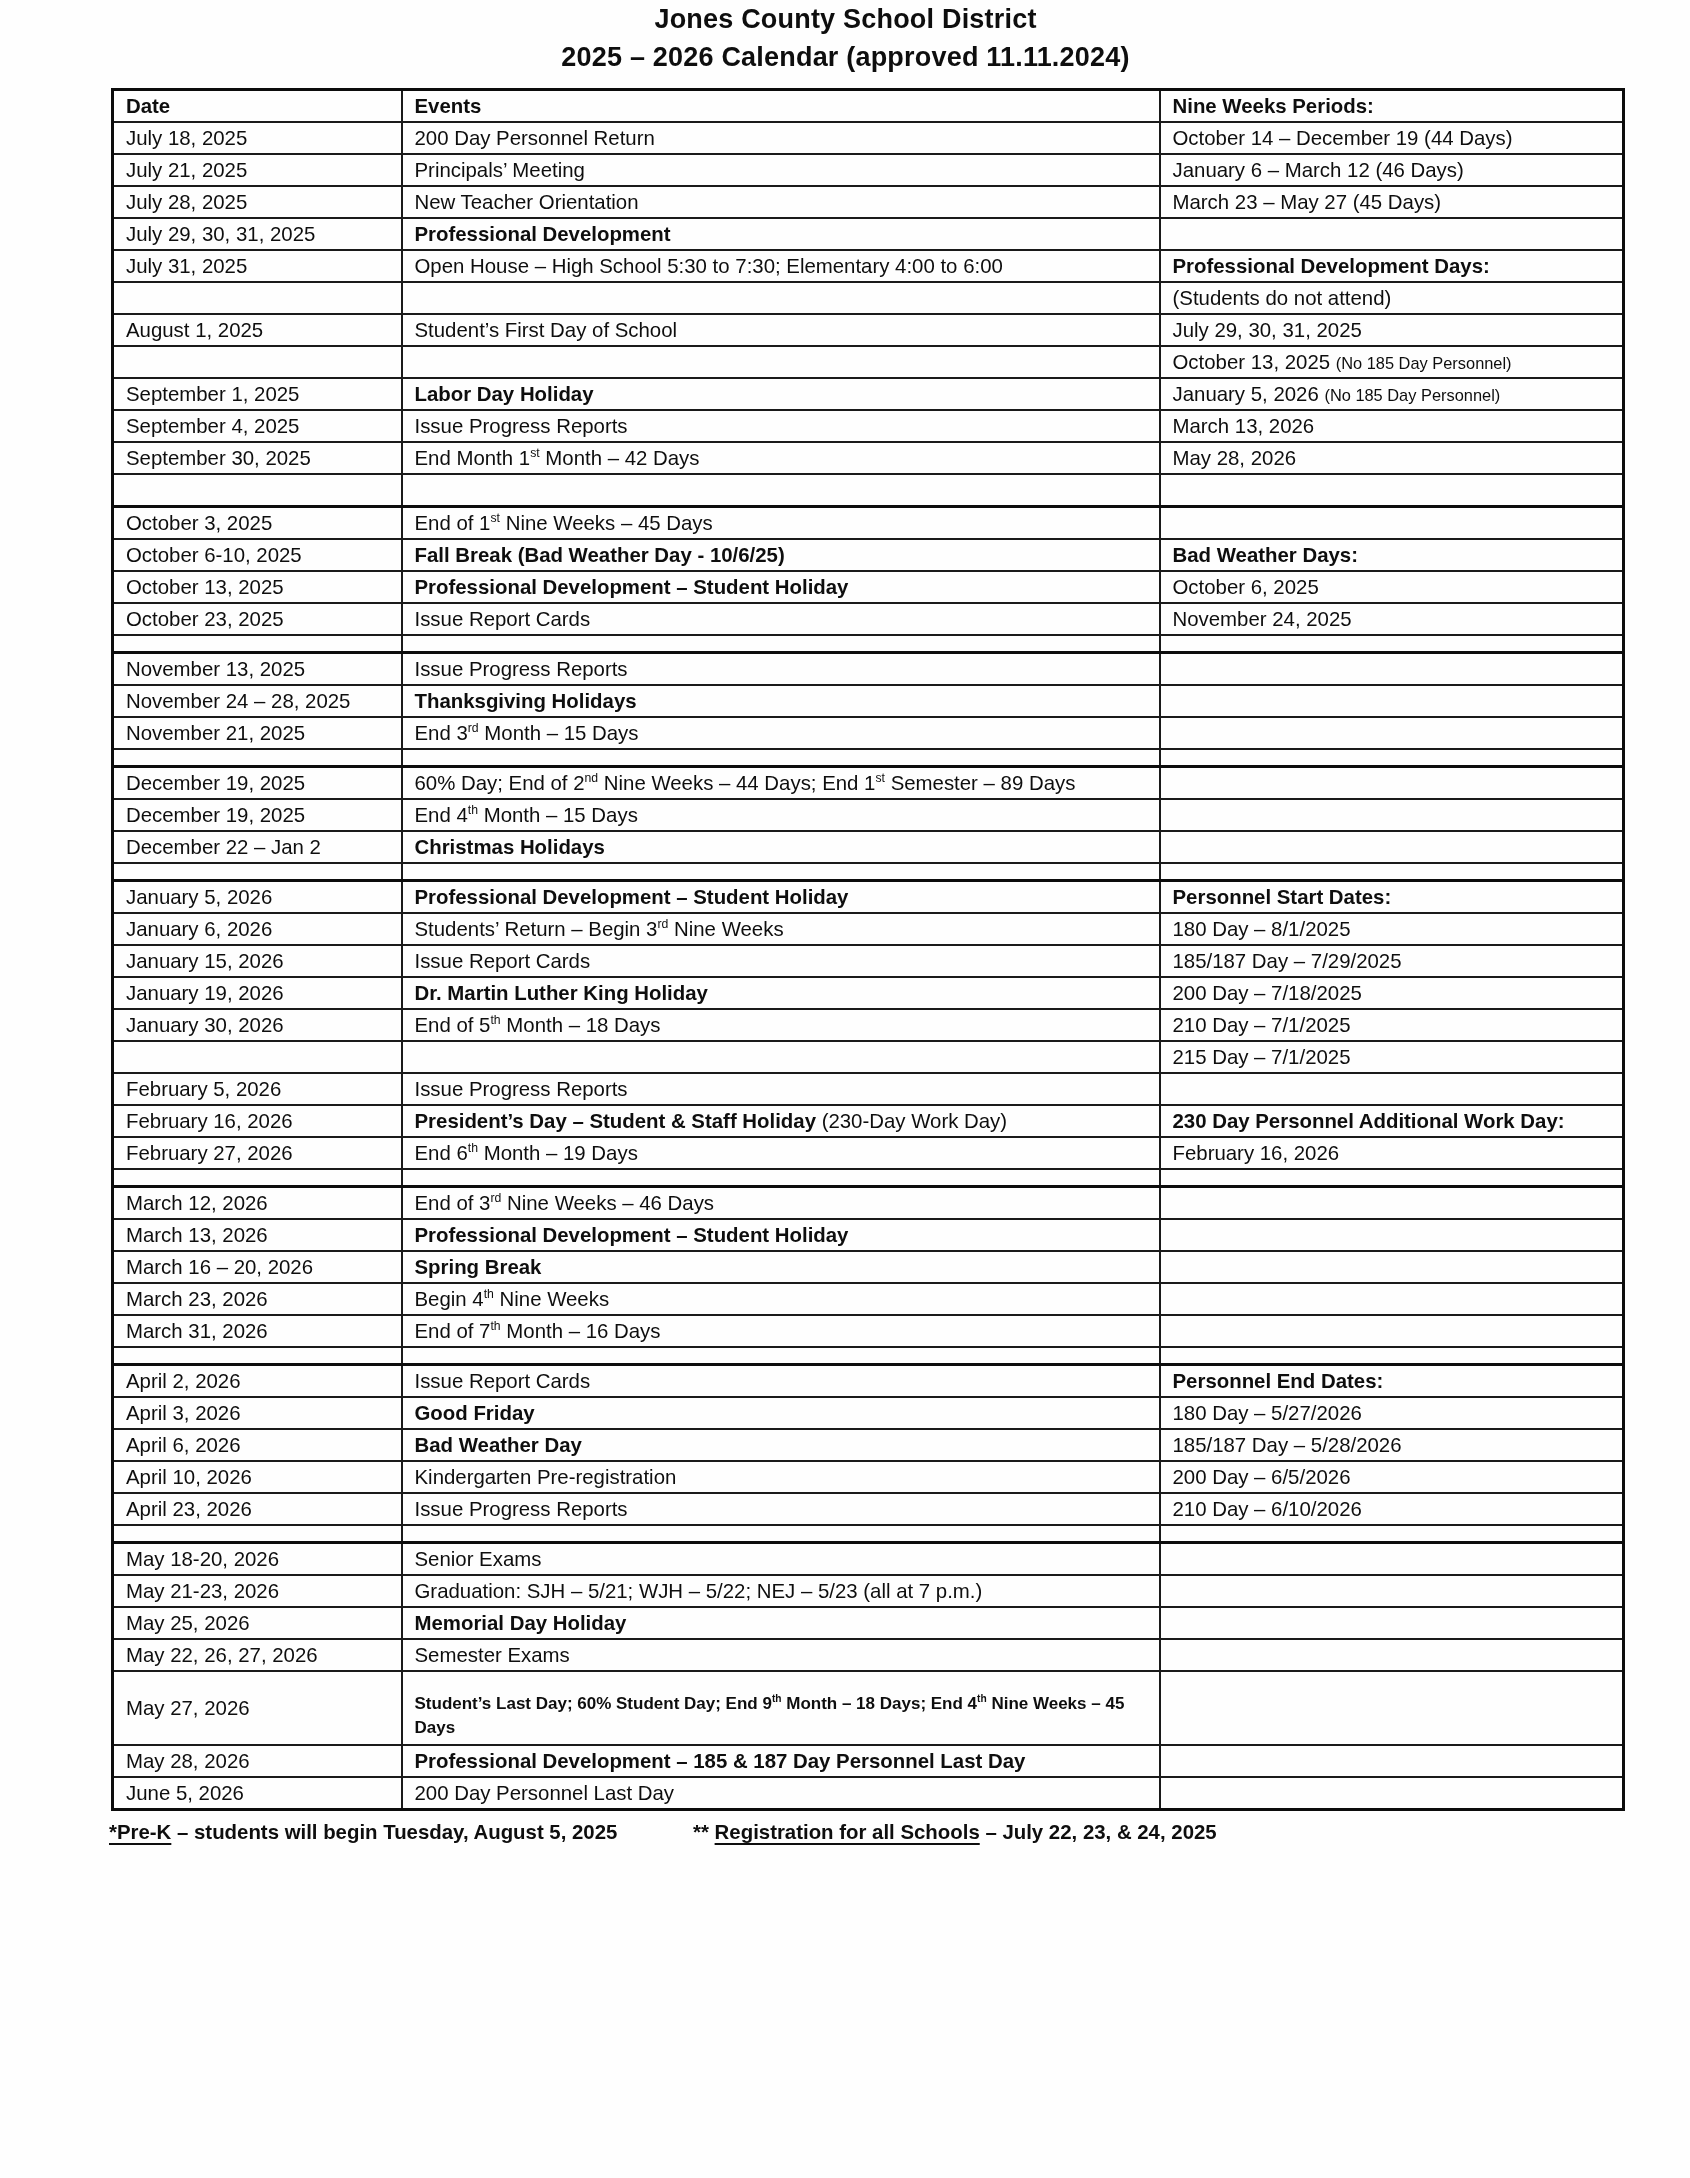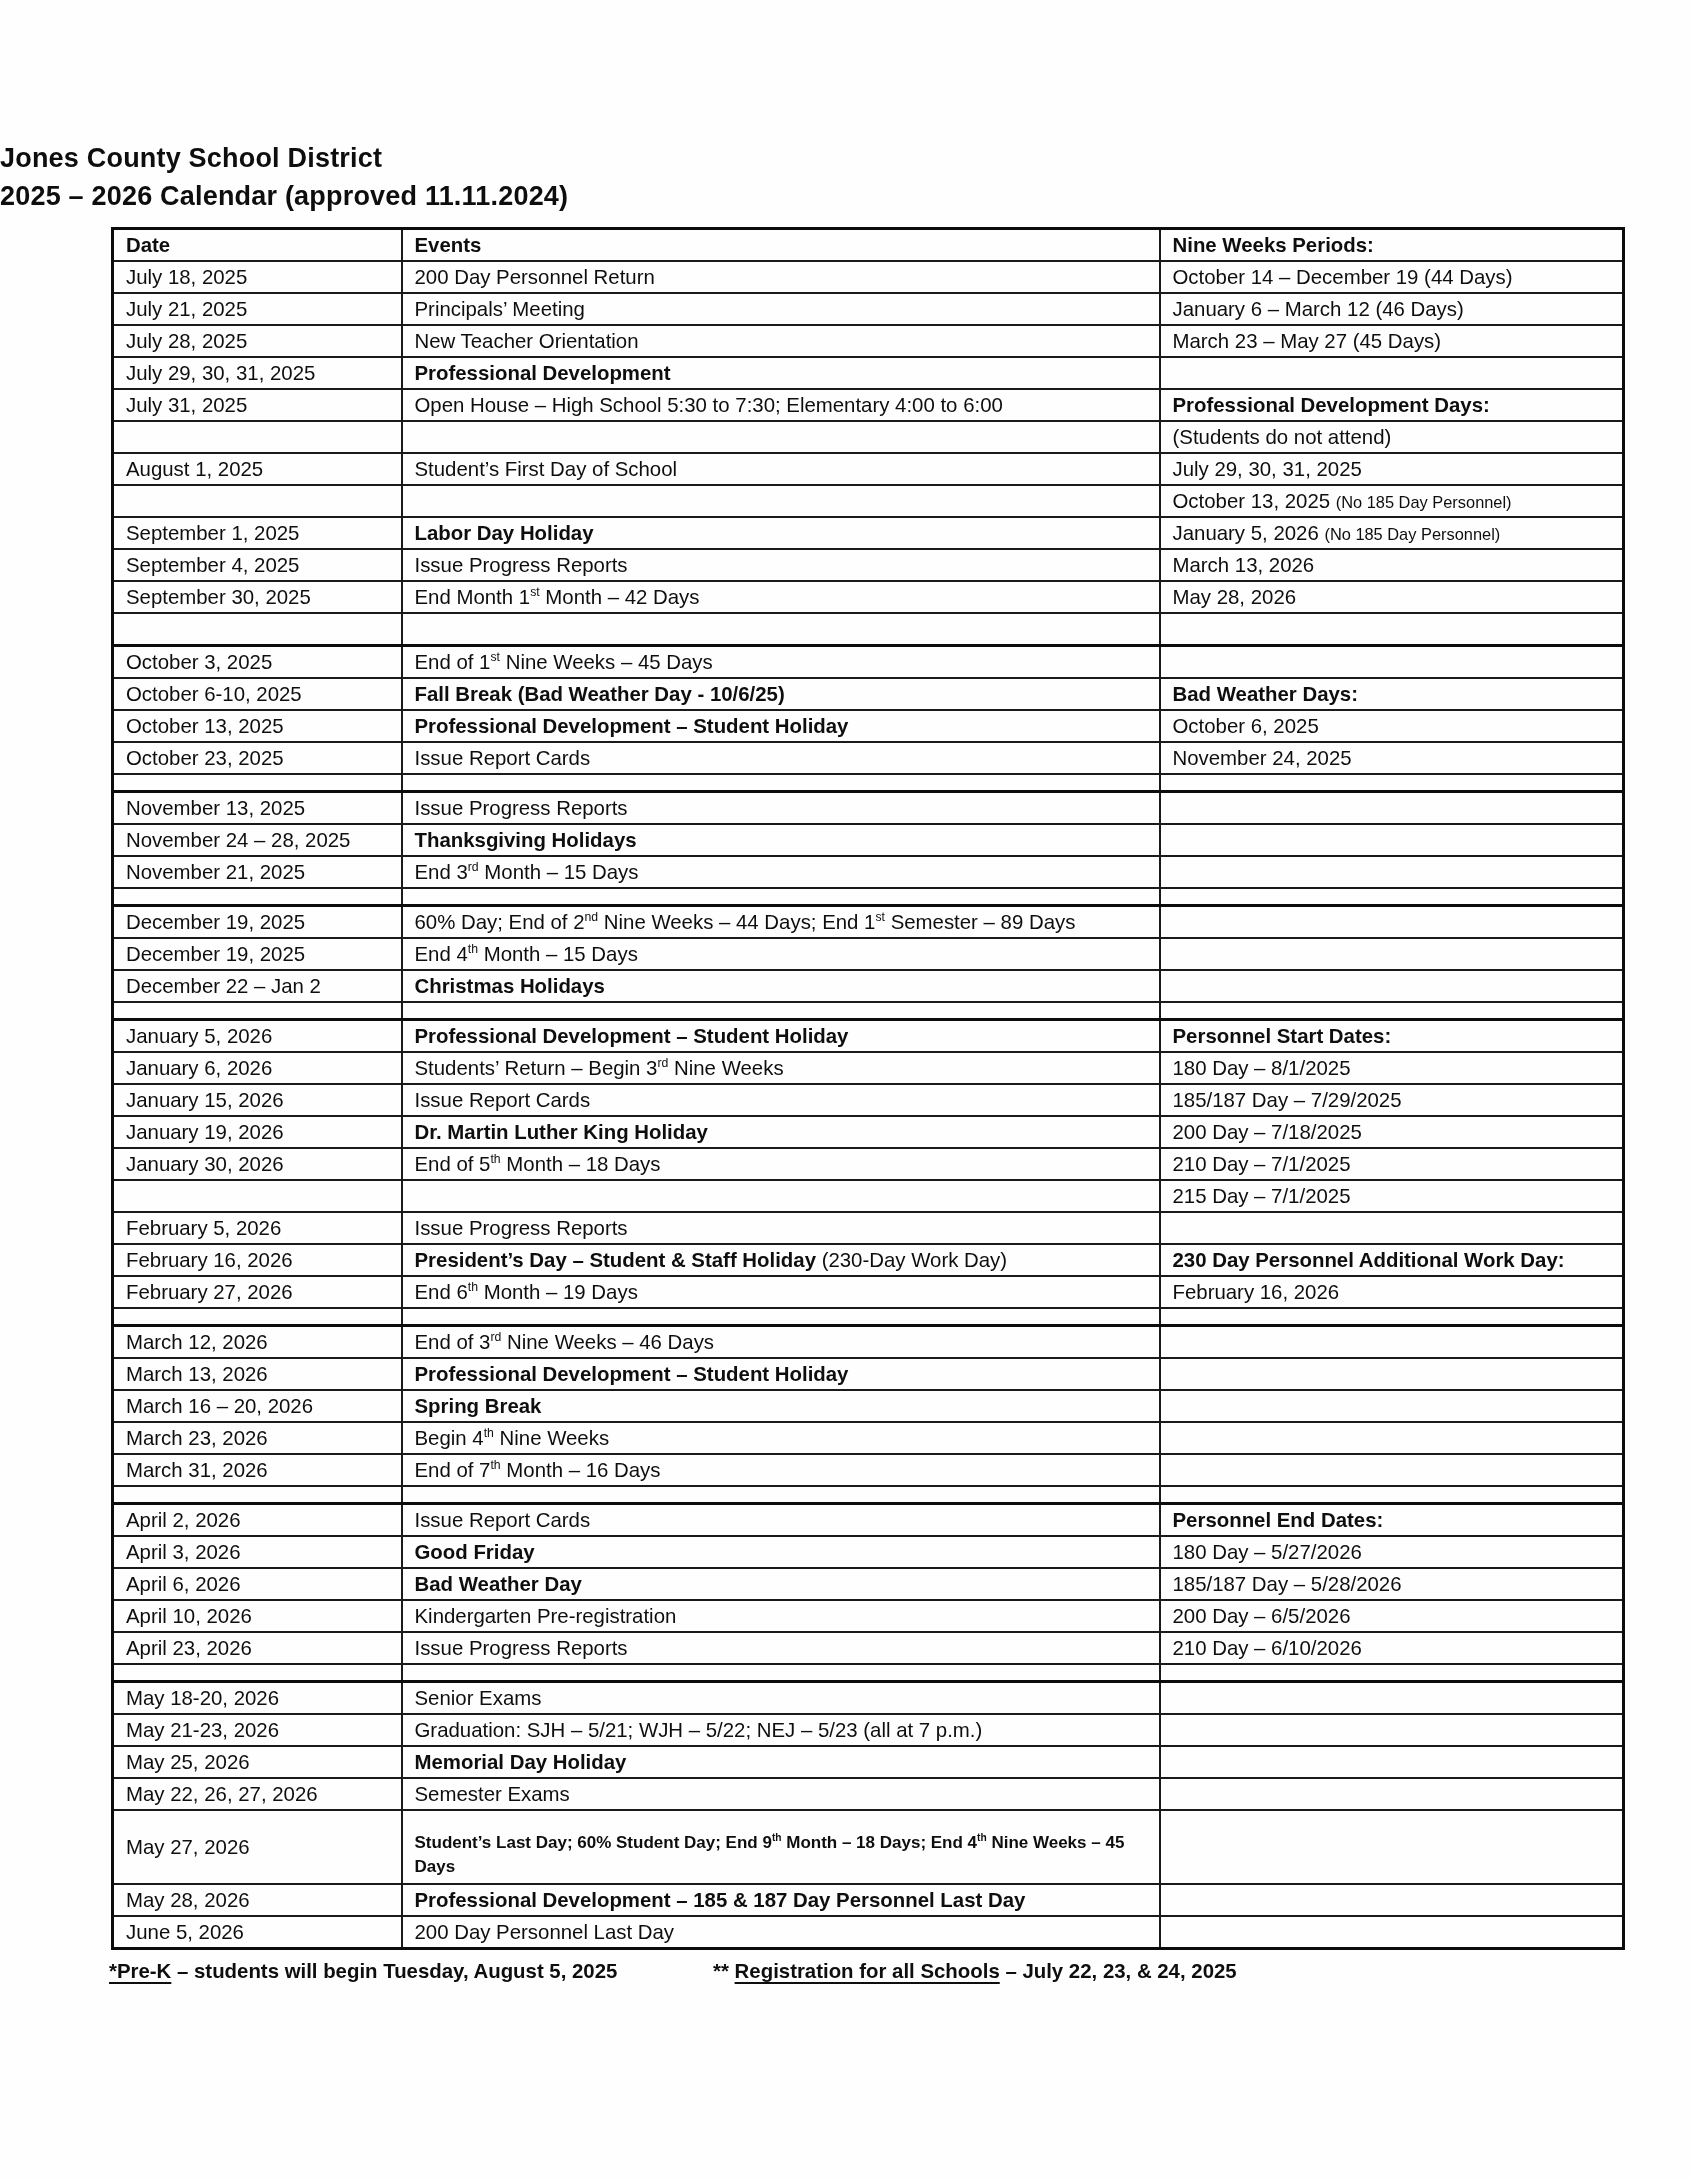--- a/index.html
+++ b/index.html
@@ -10,22 +10,21 @@
   .sheet {
     position: relative;
     width: 1691px;
     height: 2178px;
     background: #fefefe;
     color: #0e0e0e;
     font-family: "Liberation Sans", "DejaVu Sans", sans-serif;
     overflow: hidden;
   }
   .title-block {
-    padding-top: 139px;
-    text-align: left;
+    text-align: center;
   }
   .title {
     font-size: 27px;
     font-weight: 700;
     line-height: 38px;
     letter-spacing: 0.2px;
   }
   table.calendar {
     margin: 12px 0 0 111px;
     border-collapse: collapse;
@@ -66,21 +65,21 @@
   tr.empty td {
     height: 28px;
     border-bottom: 3px solid #0c0c0c;
   }
   sup { font-size: 60%; line-height: 0; }
   .footnote {
     margin: 10px 0 0 109px;
     font-size: 20.4px;
     font-weight: 700;
   }
-  .footnote .reg { margin-left: 90px; }
+  .footnote .reg { margin-left: 70px; }
   .u {
     text-decoration: underline;
     text-decoration-thickness: 2px;
     text-underline-offset: 4px;
   }
 </style>
 </head>
 <body>
 
 <div class="sheet">

